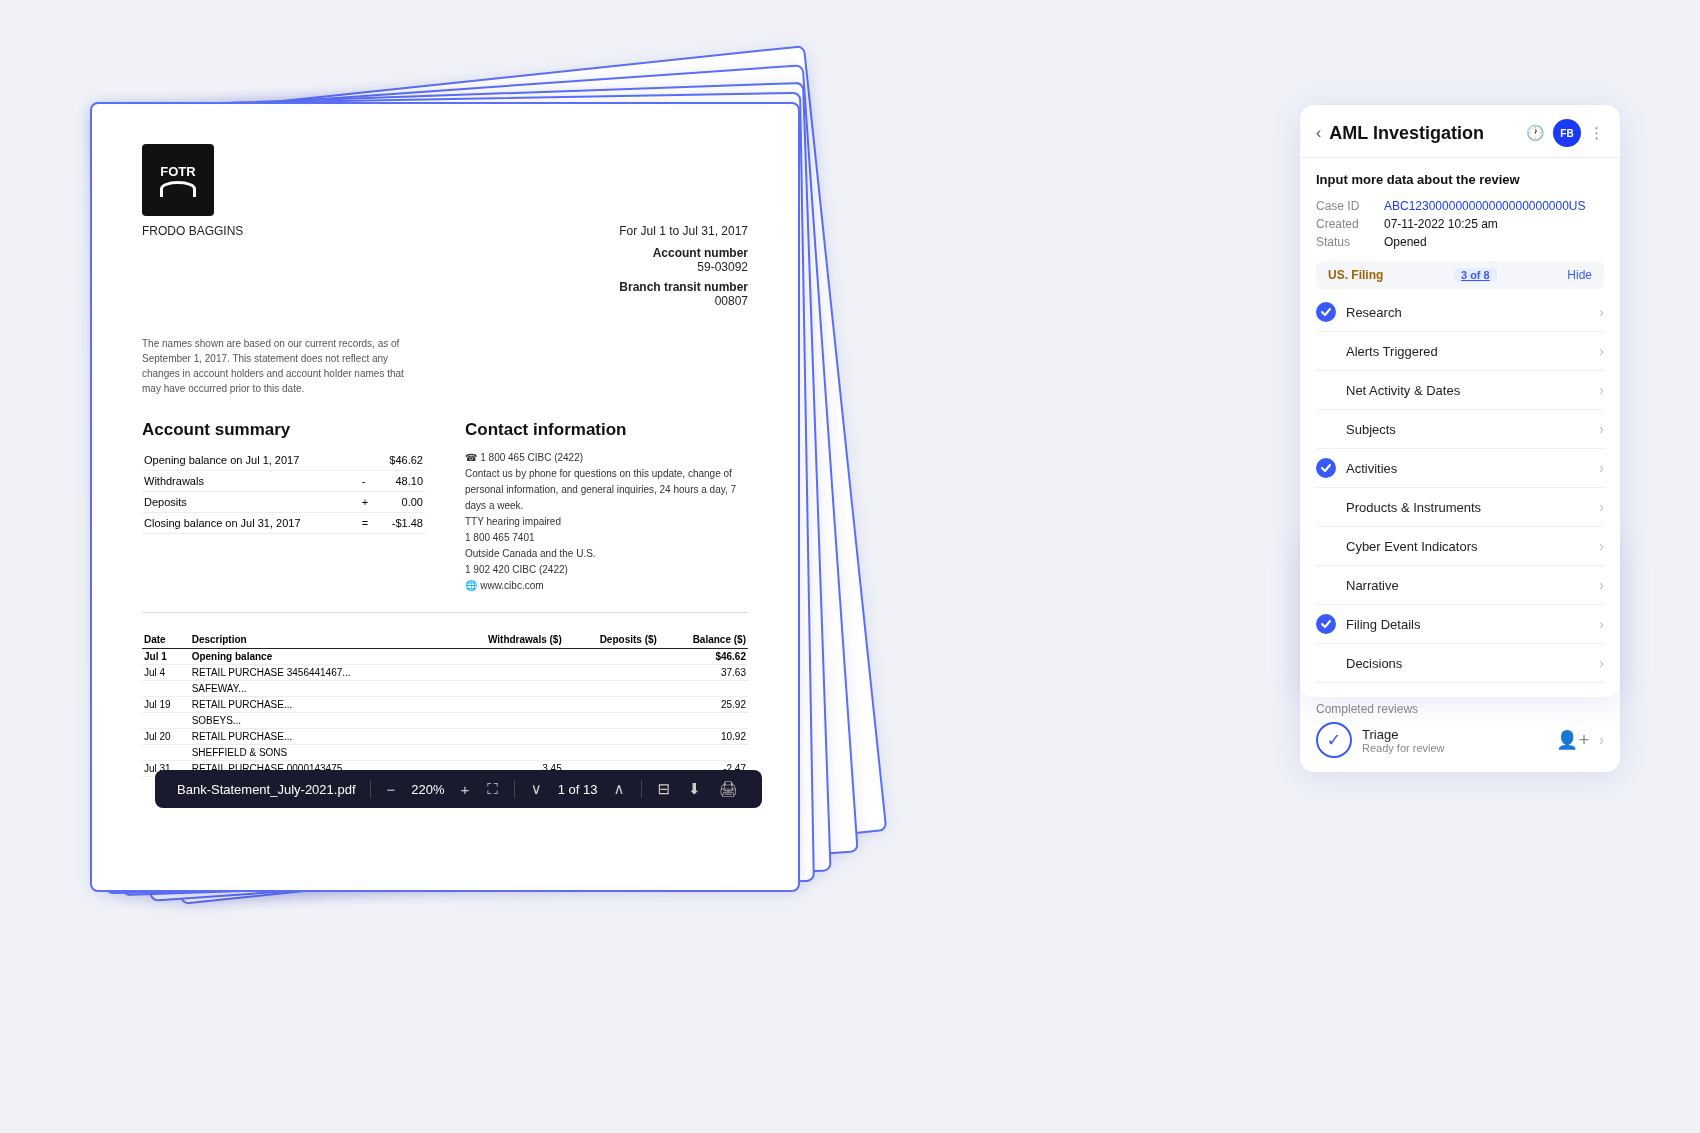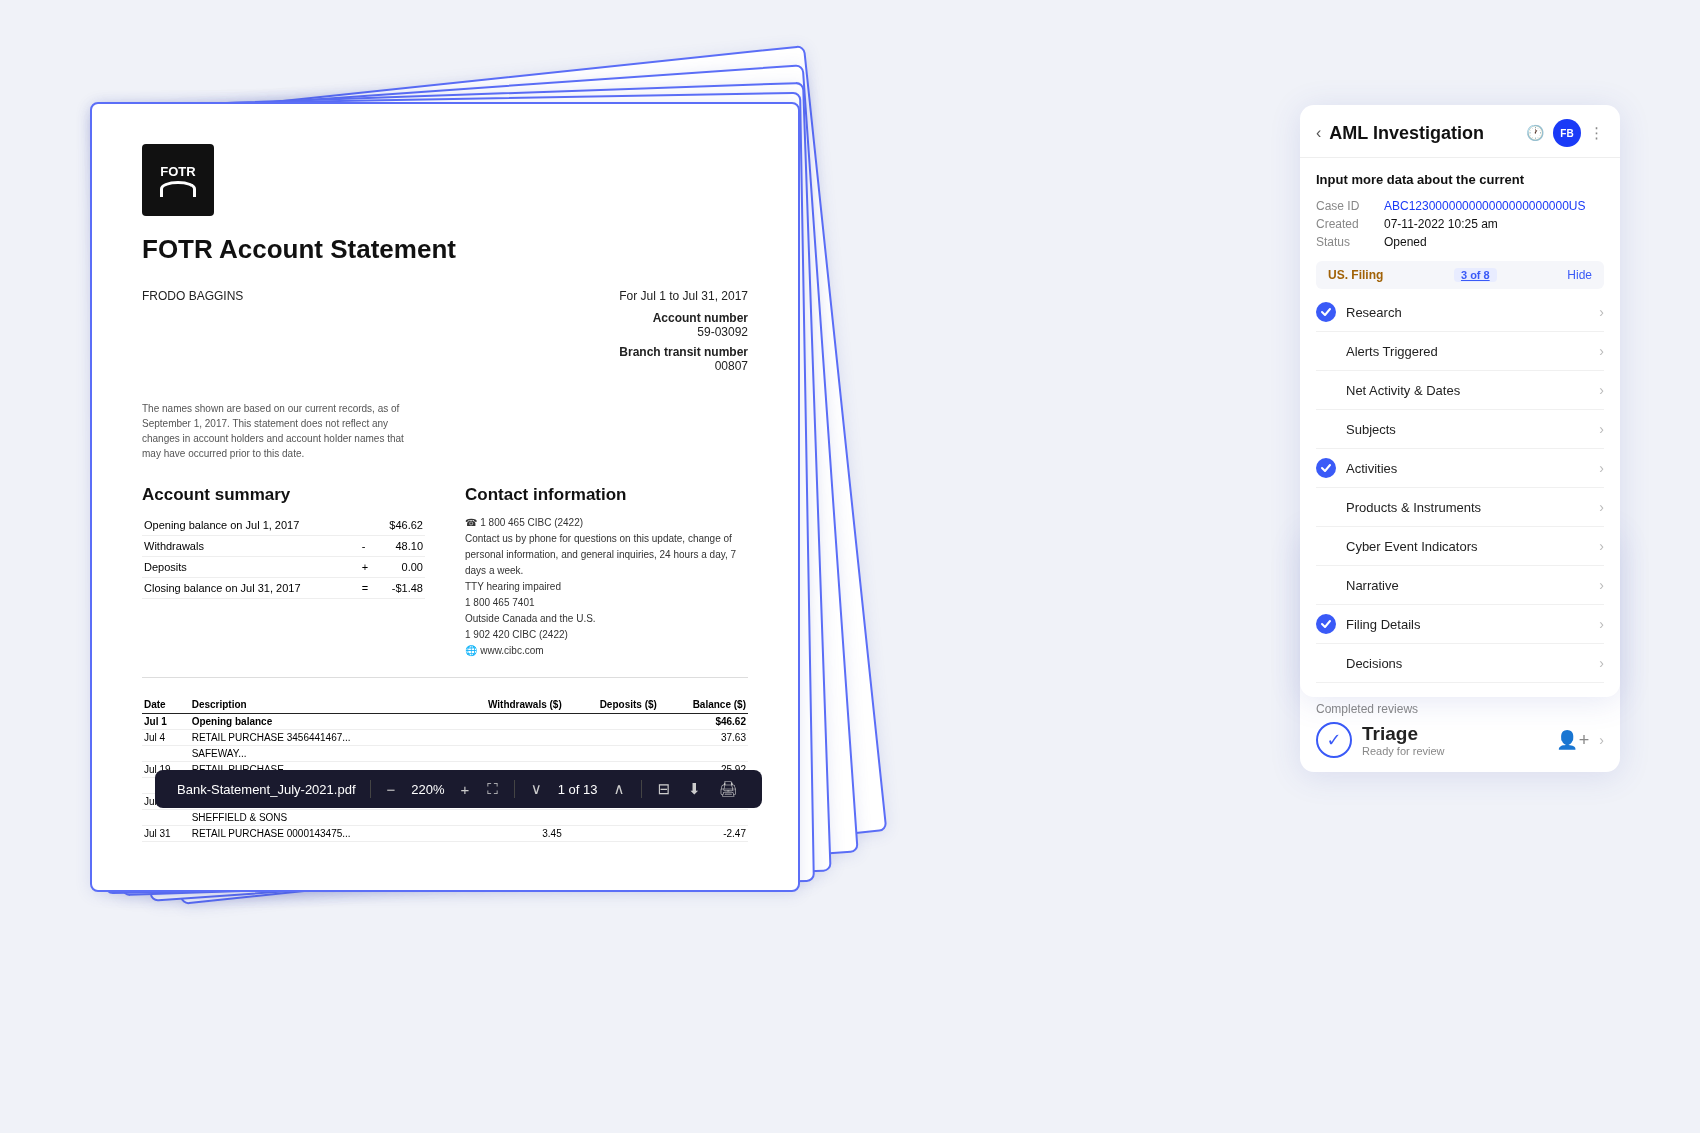--- a/index.html
+++ b/index.html
@@ -195,41 +195,40 @@
     .review-completed-item {
       display: flex; align-items: center; gap: 10px;
     }
     .review-completed-check {
       width: 36px; height: 36px; border-radius: 50%;
       border: 2.5px solid #3a5af7;
       display: flex; align-items: center; justify-content: center;
       color: #3a5af7; font-size: 18px; flex-shrink: 0;
     }
     .review-completed-info { flex: 1; }
-    .review-completed-name { font-size: 19px; font-weight: 700; color: #222; }
+    .review-completed-name { font-size: 13px; font-weight: 400; color: #222; }
     .review-completed-sub { font-size: 11px; color: #888; }
     .review-add-btn { background: none; border: none; cursor: pointer; color: #888; font-size: 18px; }
     .review-chevron-btn { background: none; border: none; cursor: pointer; color: #bbb; font-size: 14px; }
   </style>
 </head>
 <body>
 
 <div class="doc-stack">
   <div class="doc-card back4"></div>
   <div class="doc-card back3"></div>
   <div class="doc-card back2"></div>
   <div class="doc-card back1"></div>
   <div class="doc-card front">
 
     <div class="fotr-logo">
       <span>FOTR</span>
       <div class="fotr-logo-arc"></div>
     </div>
 
-    <div class="doc-title">FOTR Account Statement</div>
 
     <div class="doc-meta-row">
       <div class="doc-meta-left">FRODO BAGGINS</div>
       <div class="doc-meta-right">
         <div>For Jul 1 to Jul 31, 2017</div>
         <div style="margin-top:8px;">
           <span class="label">Account number</span><br>
           <span>59-03092</span>
         </div>
         <div style="margin-top:6px;">
@@ -378,21 +377,21 @@
   <div class="aml-header">
     <button class="aml-back-btn">‹</button>
     <span class="aml-header-title">AML Investigation</span>
     <div class="aml-header-icons">
       <button class="aml-icon-btn">🕐</button>
       <div class="aml-avatar">FB</div>
       <button class="aml-icon-btn">⋮</button>
     </div>
   </div>
   <div class="aml-body">
-    <div class="aml-subtitle">Input more data about the current</div>
+    <div class="aml-subtitle">Input more data about the review</div>
     <div class="aml-info-row">
       <span class="aml-info-label">Case ID</span>
       <span class="aml-info-value link">ABC123000000000000000000000US</span>
     </div>
     <div class="aml-info-row">
       <span class="aml-info-label">Created</span>
       <span class="aml-info-value">07-11-2022 10:25 am</span>
     </div>
     <div class="aml-info-row">
       <span class="aml-info-label">Status</span>

